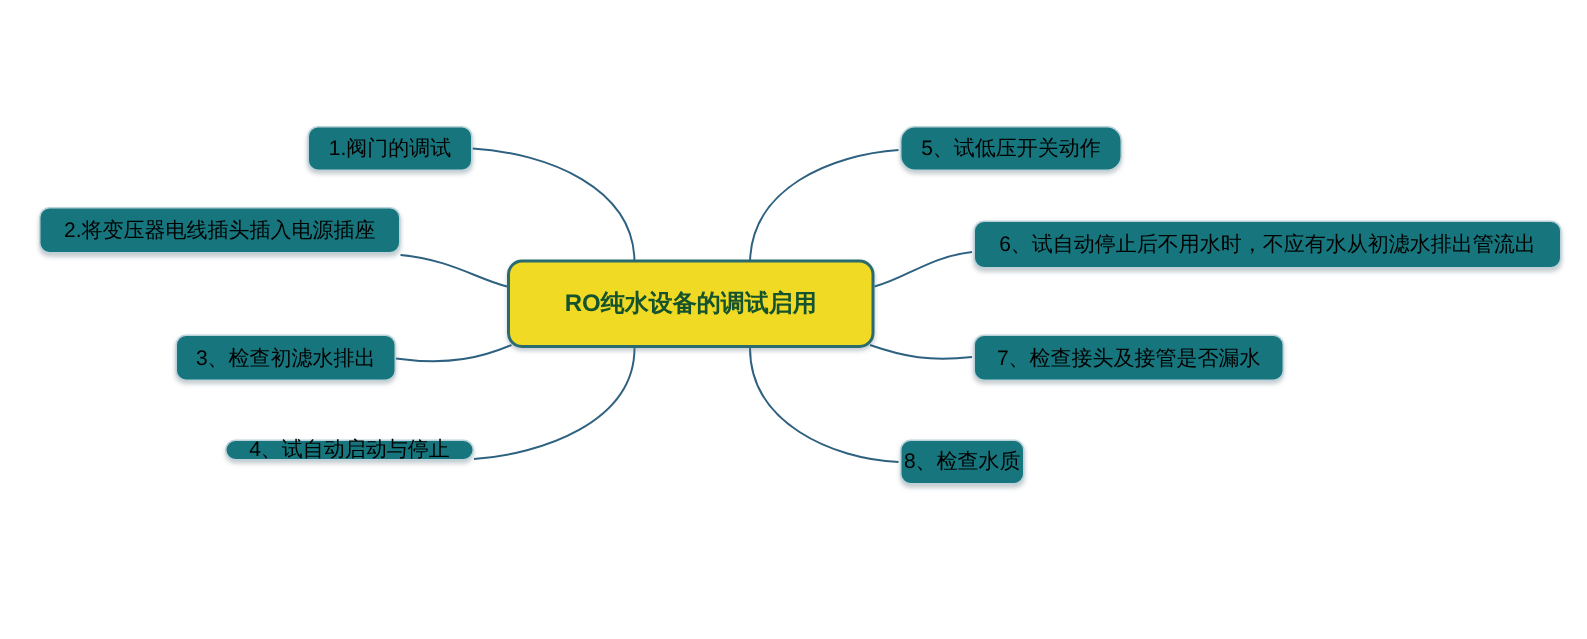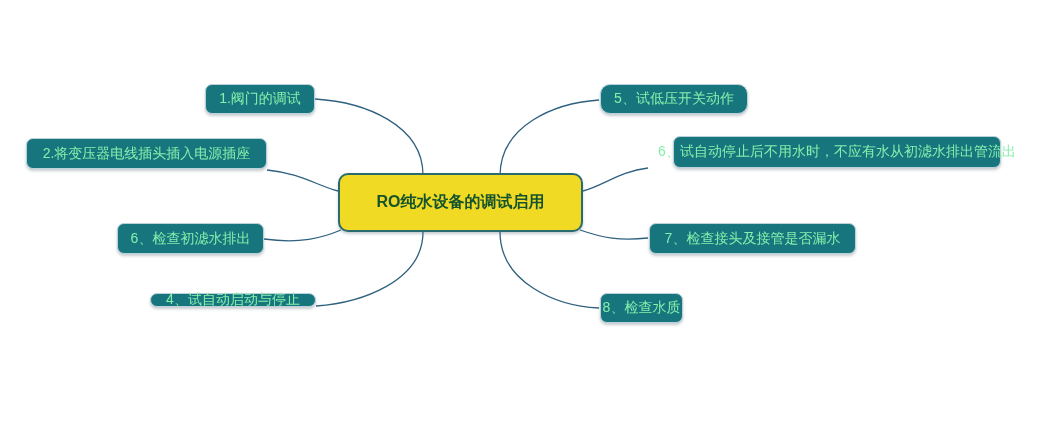--- a/index.html
+++ b/index.html
@@ -14,21 +14,21 @@
   .wires path{fill:none;stroke:#2e6180;stroke-width:1.3;}
   .node{
     position:absolute;
     display:flex;align-items:center;justify-content:center;
     box-sizing:border-box;
     white-space:nowrap;
     cursor:default;
   }
   .branch{
     background:#17767d;
-    color:#86efac;
+    color:#000000;
     font-size:14px;
     border:1px solid #bcd2da;
     border-radius:7px;
     box-shadow:0 2px 3px rgba(90,110,120,0.35);
     padding:0 10px;
   }
   .center{
     background:#f0da23;
     color:#14532d;
     font-size:16px;
@@ -37,21 +37,21 @@
     border-radius:10px;
     box-shadow:0 2px 3px rgba(90,110,120,0.35);
     padding:0 12px;
   }
   
   .n1{left:205px;top:84px;width:110px;height:30px;}
   .n2{left:26px; top:138px;width:241px;height:31px;}
   .n3{left:117px;top:223px;width:147px;height:31px;}
   .n4{left:150px;top:293px;width:166px;height:14px;}
   .n5{left:600px;top:84px;width:148px;height:30px;border-radius:10px;}
-  .n6{left:649px;top:136px;width:328px;height:32px;margin-left:24px;}
+  .n6{left:649px;top:147px;width:392px;height:32px;}
   .n7{left:649px;top:223px;width:207px;height:31px;}
   .n8{left:600px;top:293px;width:83px;height:30px;}
   .nc{left:338px;top:173px;width:245px;height:59px;}
 </style>
 </head>
 <body>
 
 <div class="canvas">
 
   <svg class="wires" viewBox="0 0 1058 426" xmlns="http://www.w3.org/2000/svg">
@@ -69,21 +69,21 @@
     <span>RO纯水设备的调试启用</span>
   </div>
 
   <div class="node branch n1">
     <span>1.阀门的调试</span>
   </div>
   <div class="node branch n2">
     <span>2.将变压器电线插头插入电源插座</span>
   </div>
   <div class="node branch n3">
-    <span>6、检查初滤水排出</span>
+    <span>3、检查初滤水排出</span>
   </div>
   <div class="node branch n4">
     <span>4、试自动启动与停止</span>
   </div>
   <div class="node branch n5">
     <span>5、试低压开关动作</span>
   </div>
   <div class="node branch n6">
     <span>6、试自动停止后不用水时，不应有水从初滤水排出管流出</span>
   </div>

